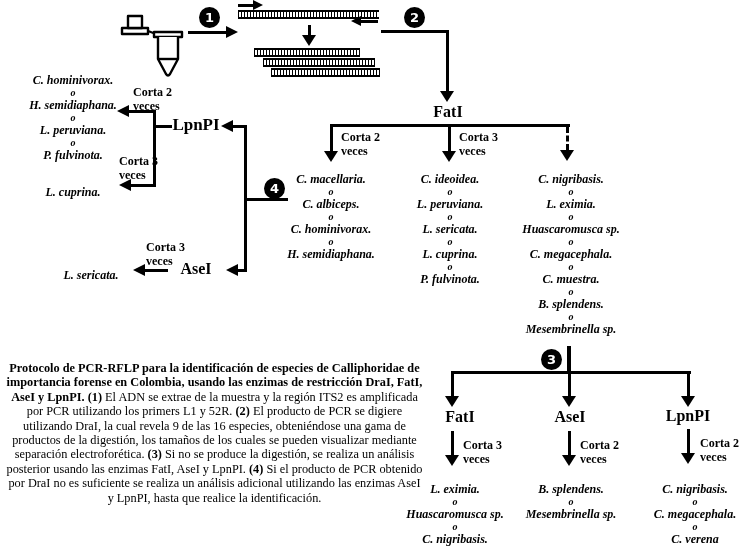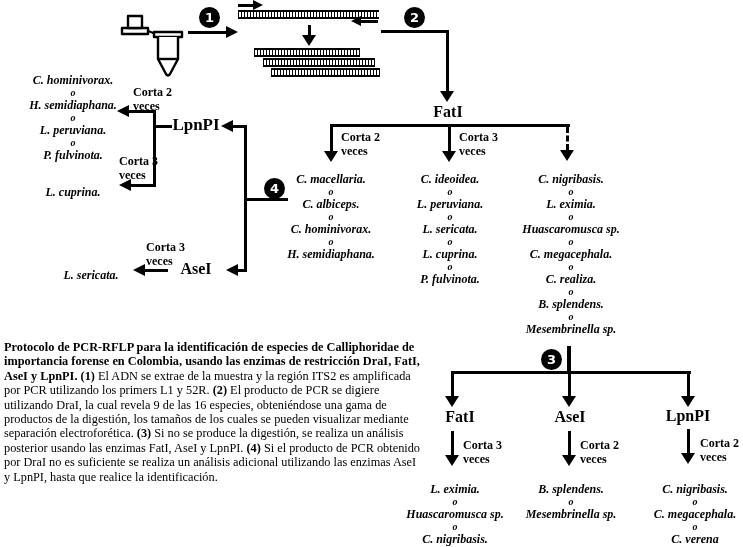--- a/index.html
+++ b/index.html
@@ -20,21 +20,21 @@
         text-align:center;line-height:21px;font-weight:bold;font-size:13px;
         font-family:"DejaVu Sans",sans-serif;}
   .enz{position:absolute;font-weight:bold;font-size:16px;text-align:center;}
   .enz.big{font-size:17px;}
   .cut{position:absolute;font-weight:bold;font-size:12px;line-height:14px;}
   .list{position:absolute;text-align:center;font-weight:bold;font-style:italic;font-size:12px;margin-top:6px;}
   .list .sp{line-height:12.5px;}
   .list .sep{line-height:12.5px;font-size:10px;}
   .dna{position:absolute;height:5px;border-top:2px solid #000;border-bottom:2px solid #000;
        background:repeating-linear-gradient(90deg,#000 0 1px,#fff 1px 3px);}
-  .caption{position:absolute;left:4px;top:340px;width:421px;font-size:12.3px;line-height:14.4px;}
+  .caption{position:absolute;left:4px;top:361px;width:421px;font-size:12.3px;line-height:14.4px;text-align:center;}
   .caption .b{font-weight:bold;}
 </style>
 </head>
 <body>
 
 <div id="canvas">
 
   <svg style="position:absolute;left:116px;top:4px;" width="70" height="74" viewBox="0 0 70 74">
     <g fill="#fff" stroke="#000" stroke-width="2.4" stroke-linejoin="round">
       <rect x="6" y="24" width="26" height="6"></rect>
@@ -104,21 +104,21 @@
     </div>
   <div class="list" style="left:506px;top:167px;width:130px;">
       <div class="sp">C. nigribasis.</div>
       <div class="sep">o</div>
       <div class="sp">L. eximia.</div>
       <div class="sep">o</div>
       <div class="sp">Huascaromusca sp.</div>
       <div class="sep">o</div>
       <div class="sp">C. megacephala.</div>
       <div class="sep">o</div>
-      <div class="sp">C. realiza.</div>
+      <div class="sp">C. muestra.</div>
       <div class="sep">o</div>
       <div class="sp">B. splendens.</div>
       <div class="sep">o</div>
       <div class="sp">Mesembrinella sp.</div>
     </div>
 
   <div class="list" style="left:13px;top:68px;width:120px;">
       <div class="sp">C. hominivorax.</div>
       <div class="sep">o</div>
       <div class="sp">H. semidiaphana.</div>

